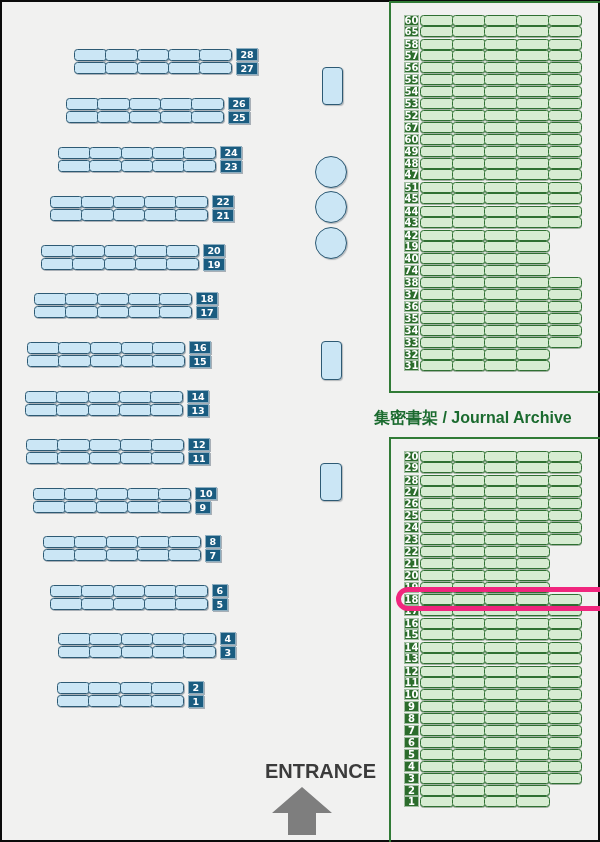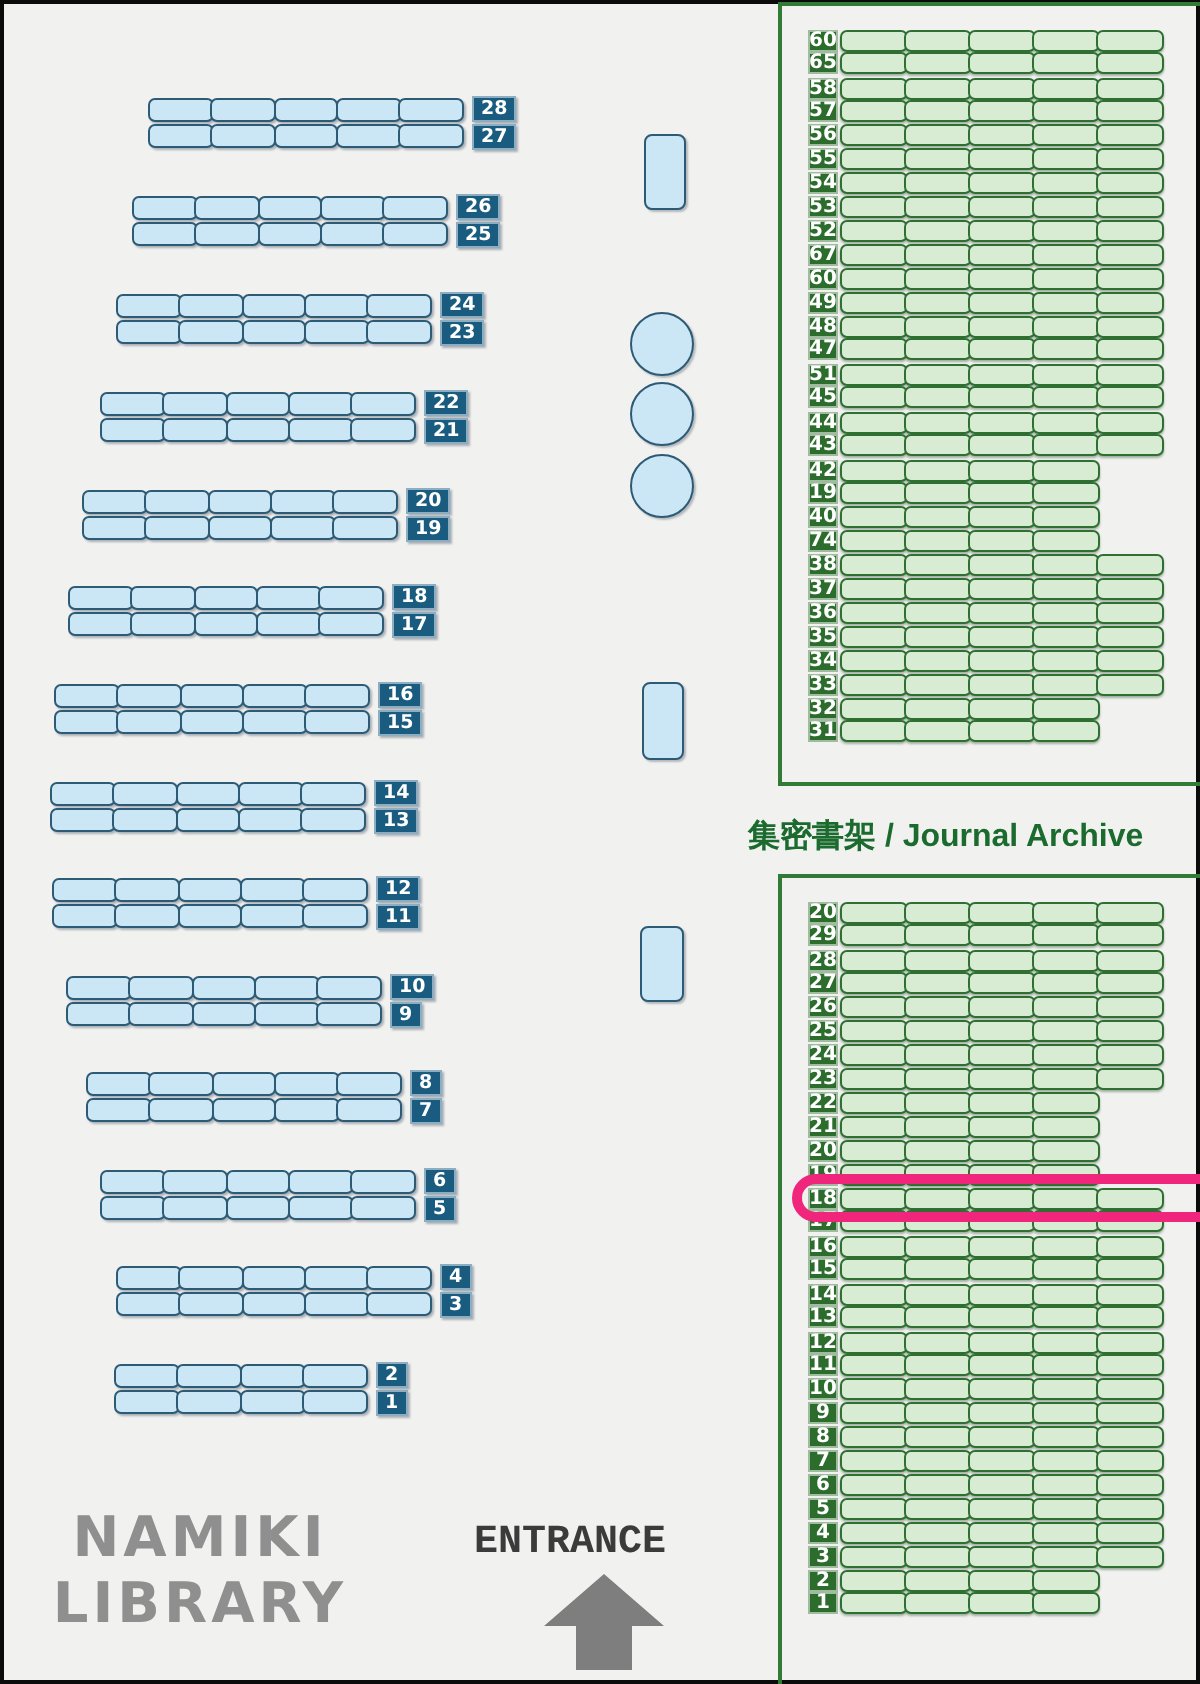--- a/index.html
+++ b/index.html
@@ -53,22 +53,22 @@
   .green-cell:first-child{margin-left:0;}
   .g-row.highlighted{z-index:4;}
   .highlight-ring{position:absolute;left:-8px;top:-7.5px;width:calc(100% + 22px);height:calc(100% + 14px);
     border:5px solid var(--hl);border-radius:14px;box-sizing:border-box;z-index:5;pointer-events:none;}
   
   #archive-label{position:absolute;left:374px;top:408px;font-size:16px;font-weight:bold;
     color:var(--label-green);white-space:nowrap;}
   #library-name{position:absolute;left:18px;top:752px;width:164px;text-align:center;
     font-family:"DejaVu Sans",sans-serif;font-weight:bold;font-size:28px;line-height:33px;
     letter-spacing:2px;color:var(--libname);}
-  #entrance-label{position:absolute;left:237px;top:760px;width:152px;text-align:left;
-    font-weight:bold;font-size:20px;color:var(--entrance);font-family:Liberation Mono, monospace;}
+  #entrance-label{position:absolute;left:224px;top:760px;width:152px;text-align:right;
+    font-weight:bold;font-size:20px;color:var(--entrance);}
   #entrance-arrow{position:absolute;left:272px;top:787px;}
   #entrance-arrow polygon{fill:var(--arrow);}
 </style>
 </head>
 <body>
 
 <div id="stage">
 
   <div id="left-shelves">
       <div class="shelf-row" style="left: 74px; top: 48px;">
@@ -950,24 +950,20 @@
         <div class="badge green-badge">1</div>
         <div class="bar green-bar" style="width: 130px;">
           <div class="cell green-cell"></div>
           <div class="cell green-cell"></div>
           <div class="cell green-cell"></div>
           <div class="cell green-cell"></div>
         </div>
       </div>
     </div>
 
-  <div id="library-name">
-    <div>NAMIKI</div>
-    <div>LIBRARY</div>
-  </div>
 
   <div id="entrance-label">ENTRANCE</div>
 
   <svg id="entrance-arrow" width="60" height="48" viewBox="0 0 60 48">
     <polygon points="30,0 60,26 44,26 44,48 16,48 16,26 0,26"></polygon>
   </svg>
 
 </div>
 
 </body></html>

